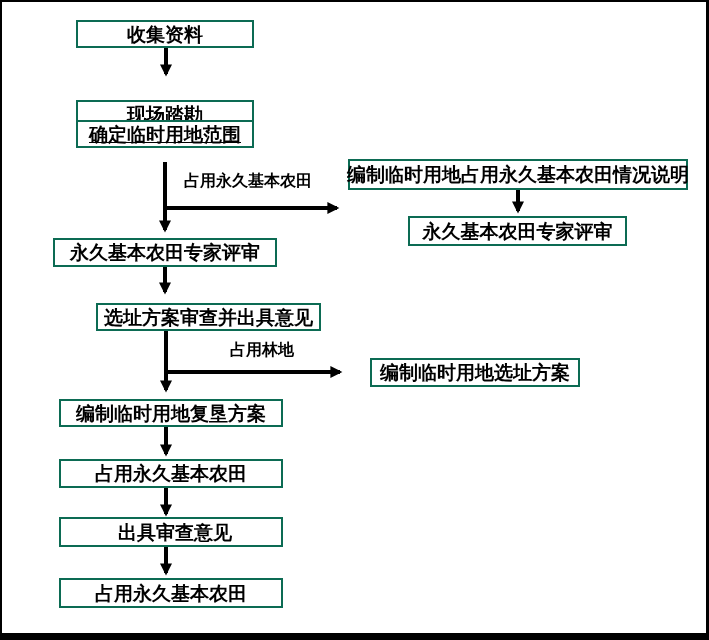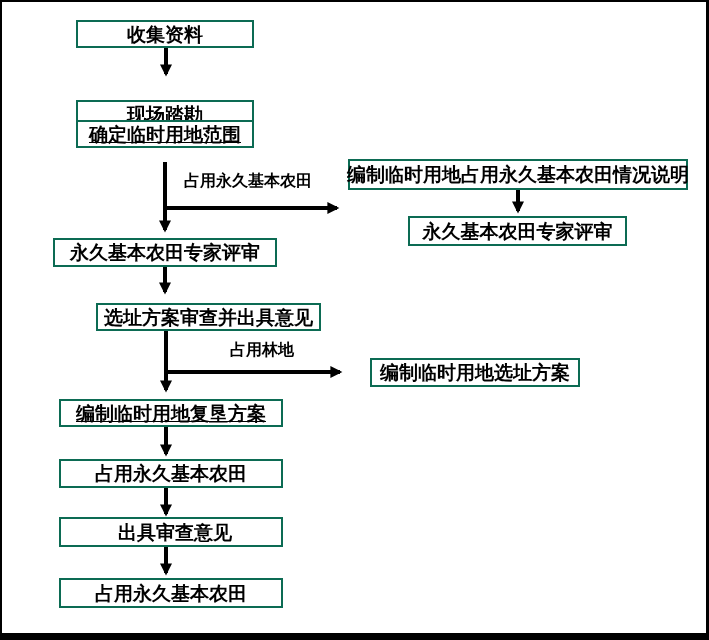--- a/index.html
+++ b/index.html
@@ -49,21 +49,21 @@
     font-weight: 700;
     white-space: nowrap;
     line-height: 1.15;
   }
   
   .n1 { left: 74px;  top: 18px;  width: 178px; height: 28px; }
   .n2 { left: 74px;  top: 78px;  width: 178px; height: 28px; margin-top: 20px; }
   .n3 { left: 74px;  top: 118px; width: 178px; height: 28px; text-decoration: underline; }
   .n4 { left: 51px;  top: 236px; width: 224px; height: 29px; }
   .n5 { left: 51px;  top: 301px; width: 225px; height: 28px; margin-left: 43px; }
-  .n6 { left: 57px;  top: 397px; width: 224px; height: 28px; text-decoration: underline; }
+  .n6 { left: 57px;  top: 397px; width: 224px; height: 28px; }
   .n7 { left: 57px;  top: 457px; width: 224px; height: 29px; }
   .n8 { left: 57px;  top: 515px; width: 224px; height: 30px; padding-left: 8px; }
   .n9 { left: 57px;  top: 576px; width: 224px; height: 30px; }
   
   .r1 { left: 346px; top: 157px; width: 340px; height: 31px; }
   .r2 { left: 406px; top: 214px; width: 219px; height: 30px; }
   
   .r3 { left: 368px; top: 356px; width: 210px; height: 29px; }
   .el-farmland { left: 182px; top: 170px; }
   .el-forest   { left: 200px; top: 339px; margin-left: 28px; }

